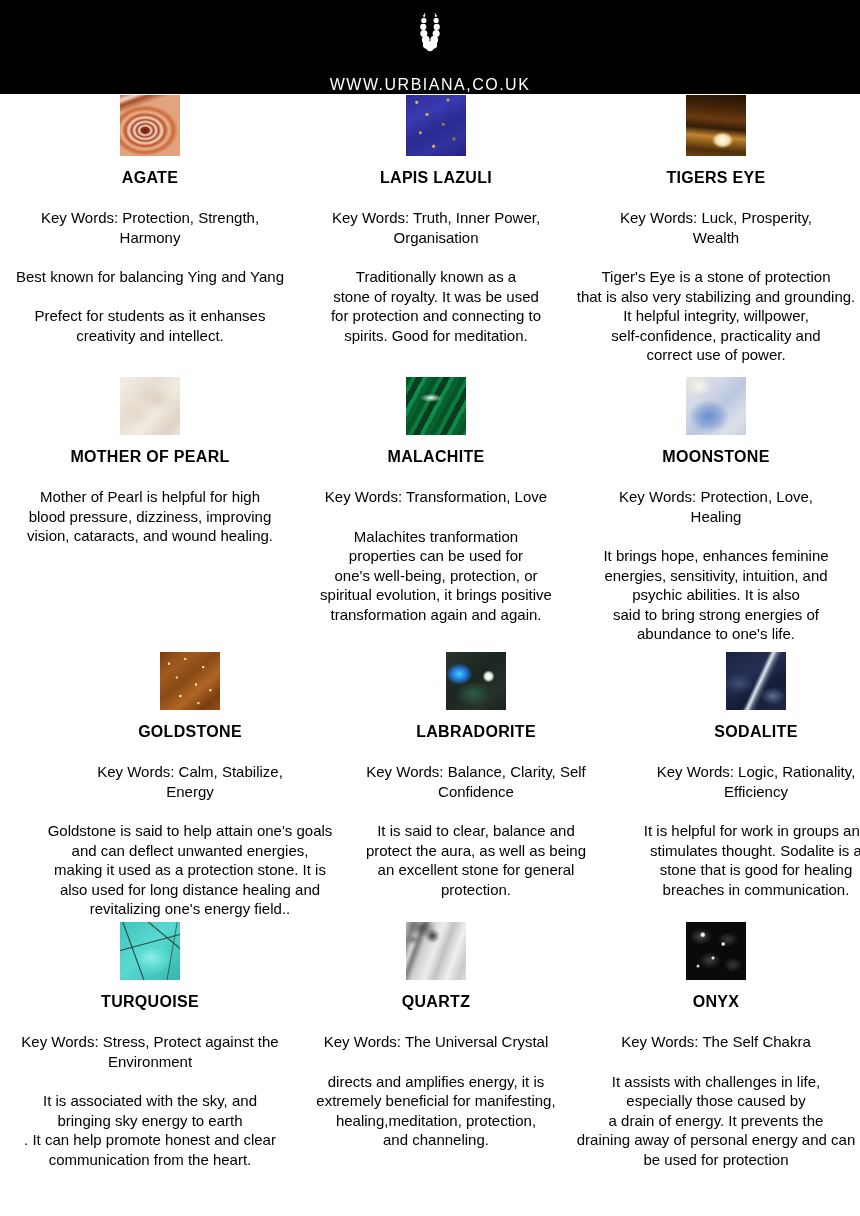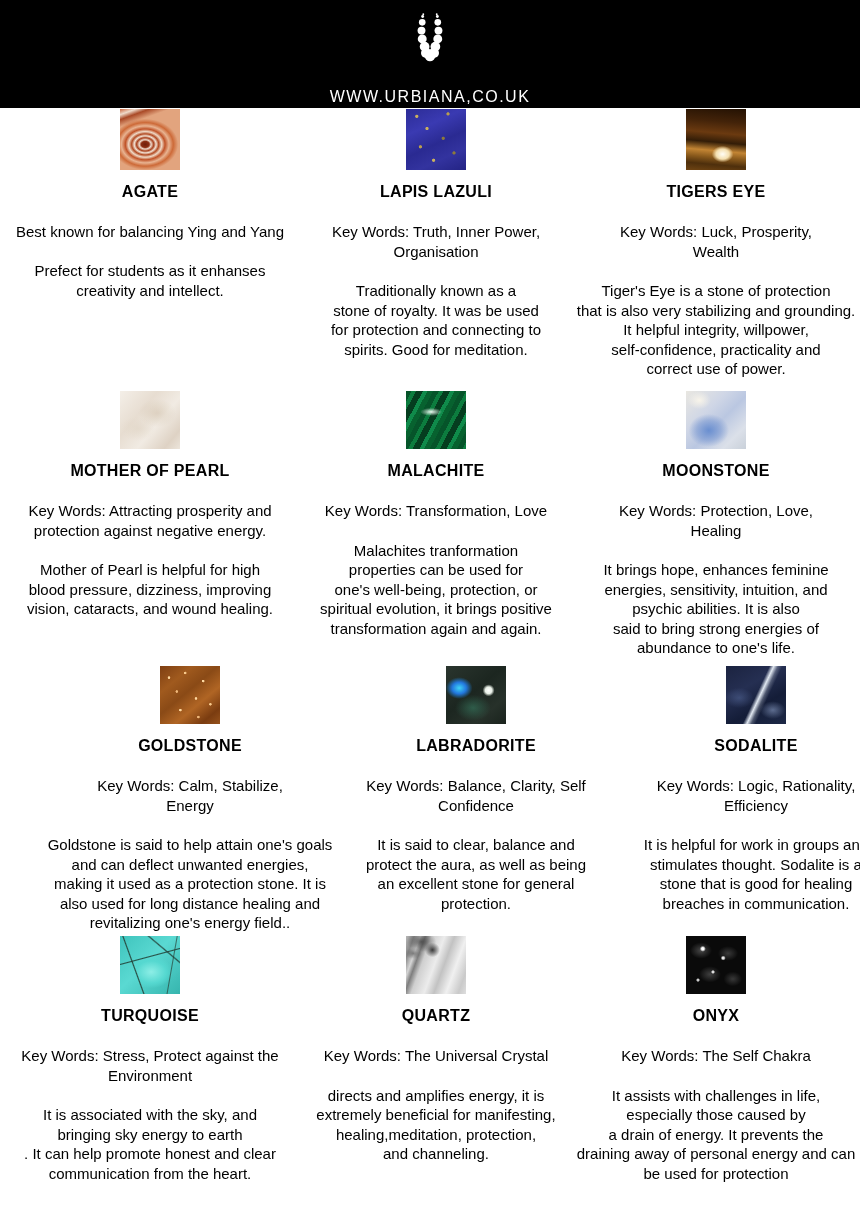--- a/index.html
+++ b/index.html
@@ -1,20 +1,20 @@
 <!DOCTYPE html>
 <html><head>
 <meta charset="utf-8">
 <style>
   html,body{margin:0;padding:0;background:#888;}
   .page{position:relative;width:860px;height:1216px;background:#ffffff;margin:0 auto;
         font-family:"Liberation Sans",sans-serif;color:#000;overflow:hidden;}
 
   
-  .header{height:108px;background:#000;display:flex;flex-direction:column;align-items:center;}
+  .header{height:94px;background:#000;display:flex;flex-direction:column;align-items:center;}
   .logo-svg{margin-top:13px;display:block;}
   .site-url{margin-top:17px;color:#fff;font-size:16px;letter-spacing:1.5px;font-weight:400;}
 
   
   .row{display:grid;grid-template-columns:300px 272px 288px;}
   .row.r1{height:278px;}
   .row.r2{height:275px;}
   .row.r3{height:270px;padding-left:40px;}
   .row.r4{height:271px;}
   .cell{display:flex;flex-direction:column;align-items:center;padding-top:5px;}
@@ -124,20 +124,22 @@
     </svg>
     <div class="site-url">WWW.URBIANA,CO.UK</div>
   </header>
 
   <main>
 
     <div class="row r1">
       <section class="cell">
         <div class="thumb agate"></div>
         <h2 class="stone-title">AGATE</h2>
+        <p class="keywords">Key Words: Protection, Strength,
+Harmony</p>
         <p class="desc">Best known for balancing Ying and Yang
 
 Prefect for students as it enhanses
 creativity and intellect.</p>
       </section>
       <section class="cell">
         <div class="thumb lapis"></div>
         <h2 class="stone-title">LAPIS LAZULI</h2>
         <p class="keywords">Key Words: Truth, Inner Power,
 Organisation</p>
@@ -156,22 +158,20 @@
 It helpful integrity, willpower,
 self-confidence, practicality and
 correct use of power.</p>
       </section>
     </div>
 
     <div class="row r2">
       <section class="cell">
         <div class="thumb mother-of-pearl"></div>
         <h2 class="stone-title">MOTHER OF PEARL</h2>
-        <p class="keywords">Key Words: Attracting prosperity and
-protection against negative energy.</p>
         <p class="desc">Mother of Pearl is helpful for high
 blood pressure, dizziness, improving
 vision, cataracts, and wound healing.</p>
       </section>
       <section class="cell">
         <div class="thumb malachite"></div>
         <h2 class="stone-title">MALACHITE</h2>
         <p class="keywords">Key Words: Transformation, Love</p>
         <p class="desc">Malachites tranformation
 properties can be used for

